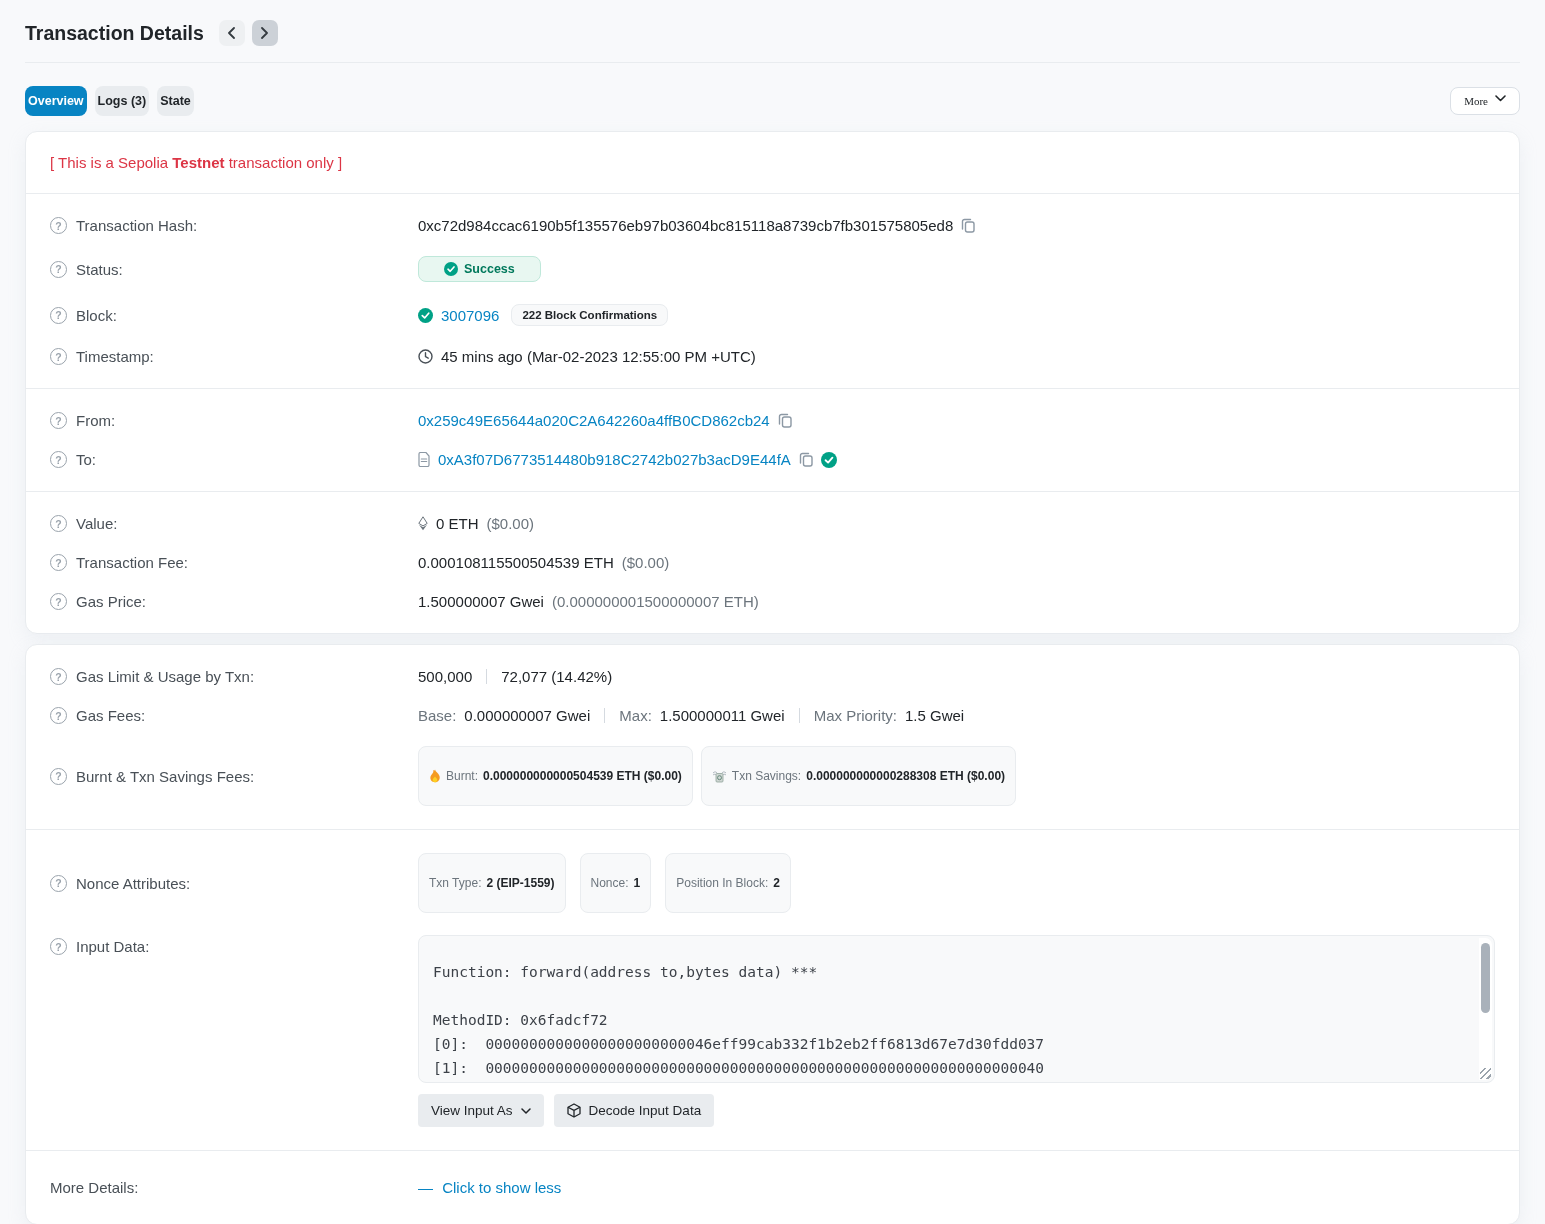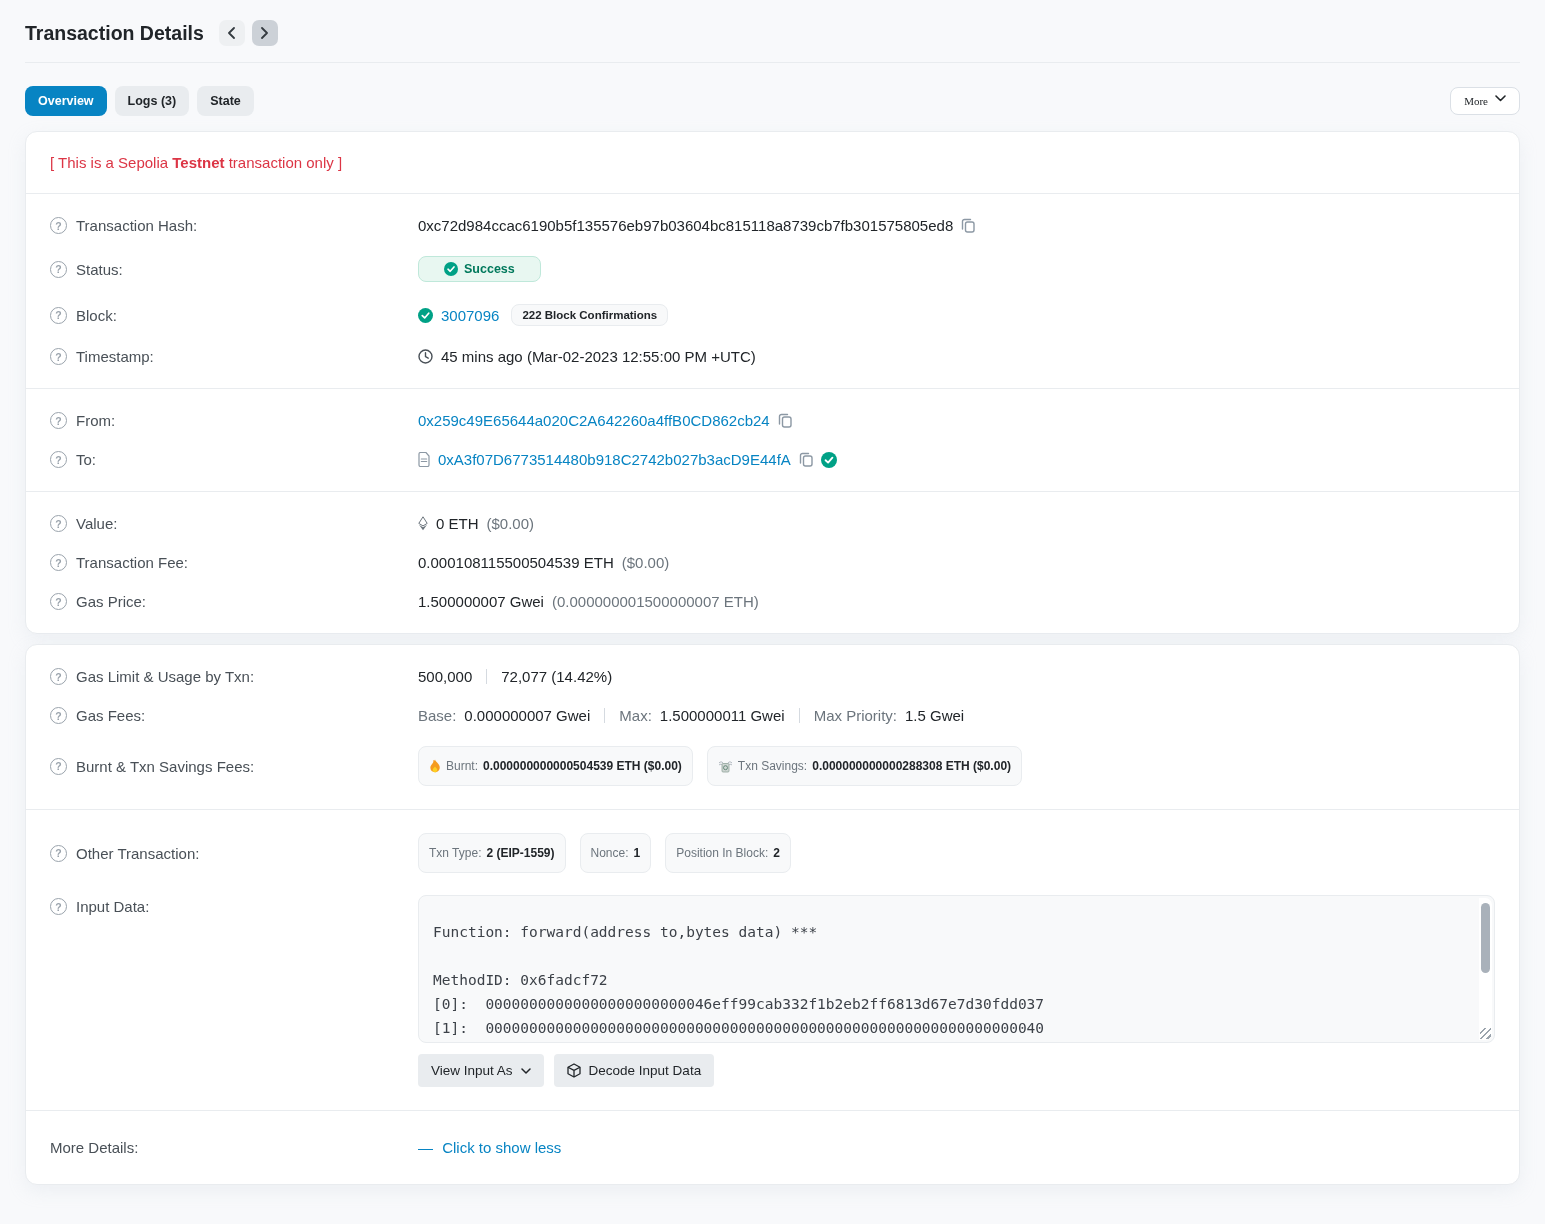--- a/index.html
+++ b/index.html
@@ -18,21 +18,21 @@
   .nav-btn { width:26px; height:26px; border:none; border-radius:7px; display:inline-flex;
              align-items:center; justify-content:center; cursor:pointer; padding:0; }
   .nav-btn svg { display:block; }
   .nav-prev { background:#eef0f2; }
   .nav-next { background:#ccd1d7; }
   .page-sep { border:none; border-top:1px solid #e9ecef; margin:0; }
 
   
   .tabs-row { display:flex; align-items:center; justify-content:space-between; padding:23px 0 15px 0; }
   .tabs { display:flex; gap:8px; }
-  .tab { border:none; border-radius:8px; padding:8px 13px; font-size:12.5px; font-weight:600;
+  .tab { border:none; border-radius:8px; padding:8px 3px; font-size:12.5px; font-weight:600;
          cursor:pointer; font-family:inherit; }
   .tab.active { background:#0784c3; color:#ffffff; }
   .tab.inactive { background:#e9ecef; color:#212529; }
   .more-btn { background:#ffffff; border:1px solid #dbe0e6; border-radius:8px; padding:7px 13px;
               font-size:11px; color:#212529; display:inline-flex; gap:7px;
               cursor:pointer; font-family:Liberation Serif, serif; }
 
   
   .card { background:#ffffff; border:1px solid #e9ecef; border-radius:12px;
           box-shadow:0 6px 18px rgba(189,197,209,.18); }
@@ -54,21 +54,21 @@
   .vsep { border-left:1px solid #d5dae0; height:15px; display:inline-block; margin:0 6px; }
 
   .notice { color:#dc3545; padding:10px 0; }
   .notice b { font-weight:700; }
 
   
   .badge-success { display:inline-flex; align-items:center; gap:6px; background:#e8f7f1;
                    border:1px solid #bfe8da; border-radius:8px; padding:5px 25px;
                    color:#00795c; font-size:12.5px; font-weight:600; }
   .badge-plain { display:inline-flex; align-items:center; gap:5px; background:#f8f9fa;
-                 border:1px solid #e9ecef; border-radius:8px; padding:12px 10px; font-size:11.5px; }
+                 border:1px solid #e9ecef; border-radius:8px; padding:22px 10px; font-size:11.5px; }
   .badge-plain .b-label { color:#6c757d; font-size:12px; }
   .badge-plain .b-value { color:#212529; font-weight:700; font-size:12px; }
   .badge-confirm { font-weight:700; font-size:11.5px; color:#212529; padding:4px 10px; }
 
   .icon-btn { background:none; border:none; padding:0; cursor:pointer; display:inline-flex; }
 
   
   .input-box { position:relative; width:100%; height:148px; background:#f8f9fa;
                border:1px solid #e9ecef; border-radius:8px; overflow:hidden;
                padding:24px 34px 0 14px; }
@@ -319,39 +319,39 @@
         </div>
         <div class="row-value">
           <span class="badge-plain">
             <svg width="12" height="14" viewBox="0 0 12 14">
                 <path d="M6 0.5 C6.5 3 9.5 4 10.5 7 C11.5 10.2 9.3 13.3 6 13.3 C2.7 13.3 0.6 10.4 1.6 7.3 C2.2 5.5 3.6 4.8 4.2 3.2 C4.5 2.4 4.4 1.5 4.3 0.9 C5 1.2 5.8 2 6 0.5 Z" fill="#f59b1f"></path>
                 <path d="M6 13.3 C4.2 13.3 3.2 11.6 3.9 10 C4.4 8.9 5.5 8.6 6 7.4 C6.6 8.6 7.7 8.9 8.1 10.1 C8.7 11.7 7.7 13.3 6 13.3 Z" fill="#fdd023"></path>
               </svg>
             <span class="b-label">Burnt:</span>
             <span class="b-value">0.000000000000504539 ETH ($0.00)</span>
           </span>
-          <span class="badge-plain" style="margin-left:6px;">
+          <span class="badge-plain" style="">
             <svg width="15" height="13" viewBox="0 0 15 13">
                 <path d="M1 3 C2.5 1.5 4 1.5 5 3 M1 5 C2.2 4 3.5 4 4.6 5 M14 3 C12.5 1.5 11 1.5 10 3 M14 5 C12.8 4 11.5 4 10.4 5" fill="none" stroke="#b0b8bf" stroke-width="1"></path>
                 <rect x="4" y="3.5" width="7" height="8.5" rx="1" fill="#cfd6d3" stroke="#8fa39a" stroke-width="0.8"></rect>
                 <circle cx="7.5" cy="7.7" r="2" fill="none" stroke="#5d8273" stroke-width="0.9"></circle>
               </svg>
             <span class="b-label">Txn Savings:</span>
             <span class="b-value">0.000000000000288308 ETH ($0.00)</span>
           </span>
         </div>
       </div>
     </div>
 
     <div class="section">
 
       <div class="row">
         <div class="row-label">
           <span class="q-icon">?</span>
-          <span>Other Transaction:</span>
+          <span>Nonce Attributes:</span>
         </div>
         <div class="row-value">
           <span class="badge-plain">
             <span class="b-label">Txn Type:</span>
             <span class="b-value">2 (EIP-1559)</span>
           </span>
           <span class="badge-plain" style="margin-left:6px;">
             <span class="b-label">Nonce:</span>
             <span class="b-value">1</span>
           </span>

